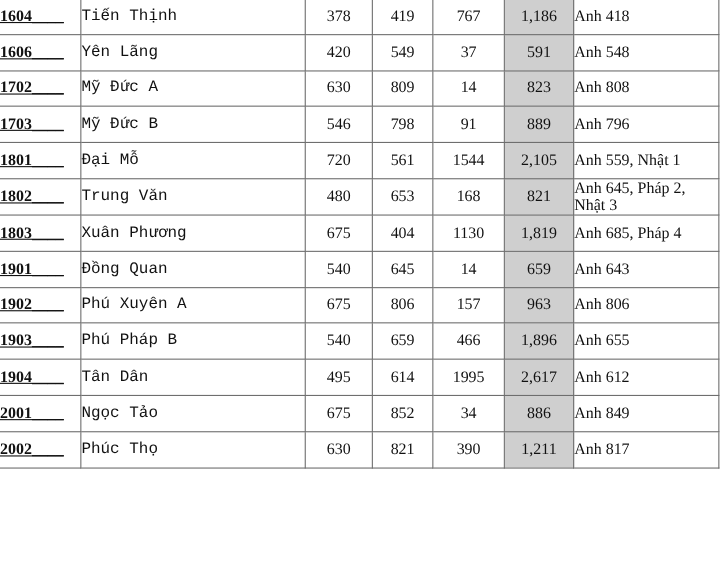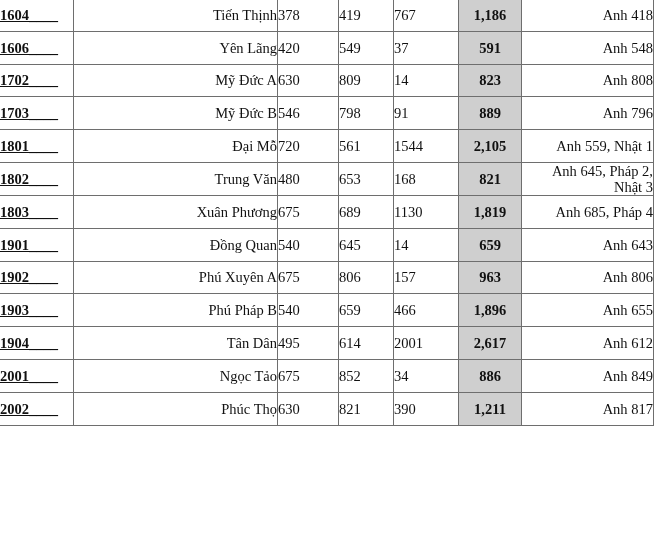--- a/index.html
+++ b/index.html
@@ -13,24 +13,24 @@
       color: #111;
     }
     table.grid td {
       border: 1.5px solid #6e6e6e;
       height: 31.8px;
       padding: 0;
       vertical-align: middle;
       line-height: 16px;
     }
     td.code { font-weight: bold; padding-left: 7px; text-align: left; border-left: none; text-decoration: underline; }
-    td.name { padding-left: 8px; text-align: right; }
-    td.num { text-align: left; vertical-align: top; padding-top: 8px; }
-    td.total { background: #cfcfcf; text-align: center; font-weight: bold; vertical-align: bottom; padding-bottom: 2px; }
-    td.note { padding-left: 6px; text-align: right; vertical-align: bottom; padding-bottom: 2px; }
+    td.name { padding-left: 8px; text-align: left; font-family: Liberation Mono, monospace; }
+    td.num { text-align: center; vertical-align: top; padding-top: 8px; }
+    td.total { background: #cfcfcf; text-align: center; font-weight: normal; vertical-align: bottom; padding-bottom: 2px; }
+    td.note { padding-left: 6px; text-align: left; vertical-align: bottom; padding-bottom: 2px; }
     col.c1 { width: 74px; }
     col.c2 { width: 204px; }
     col.c3 { width: 61px; }
     col.c4 { width: 55px; }
     col.c5 { width: 65px; }
     col.c6 { width: 63px; }
     col.c7 { width: 132px; }
   </style>
 </head>
 <body>
@@ -97,21 +97,21 @@
     <td class="num">480</td>
     <td class="num">653</td>
     <td class="num">168</td>
     <td class="total">821</td>
     <td class="note">Anh 645, Pháp 2, Nhật 3</td>
   </tr>
       <tr>
     <td class="code">1803____</td>
     <td class="name">Xuân Phương</td>
     <td class="num">675</td>
-    <td class="num">689</td>
+    <td class="num">404</td>
     <td class="num">1130</td>
     <td class="total">1,819</td>
     <td class="note">Anh 685, Pháp 4</td>
   </tr>
       <tr>
     <td class="code">1901____</td>
     <td class="name">Đồng Quan</td>
     <td class="num">540</td>
     <td class="num">645</td>
     <td class="num">14</td>
@@ -134,21 +134,21 @@
     <td class="num">659</td>
     <td class="num">466</td>
     <td class="total">1,896</td>
     <td class="note">Anh 655</td>
   </tr>
       <tr>
     <td class="code">1904____</td>
     <td class="name">Tân Dân</td>
     <td class="num">495</td>
     <td class="num">614</td>
-    <td class="num">2001</td>
+    <td class="num">1995</td>
     <td class="total">2,617</td>
     <td class="note">Anh 612</td>
   </tr>
       <tr>
     <td class="code">2001____</td>
     <td class="name">Ngọc Tảo</td>
     <td class="num">675</td>
     <td class="num">852</td>
     <td class="num">34</td>
     <td class="total">886</td>

